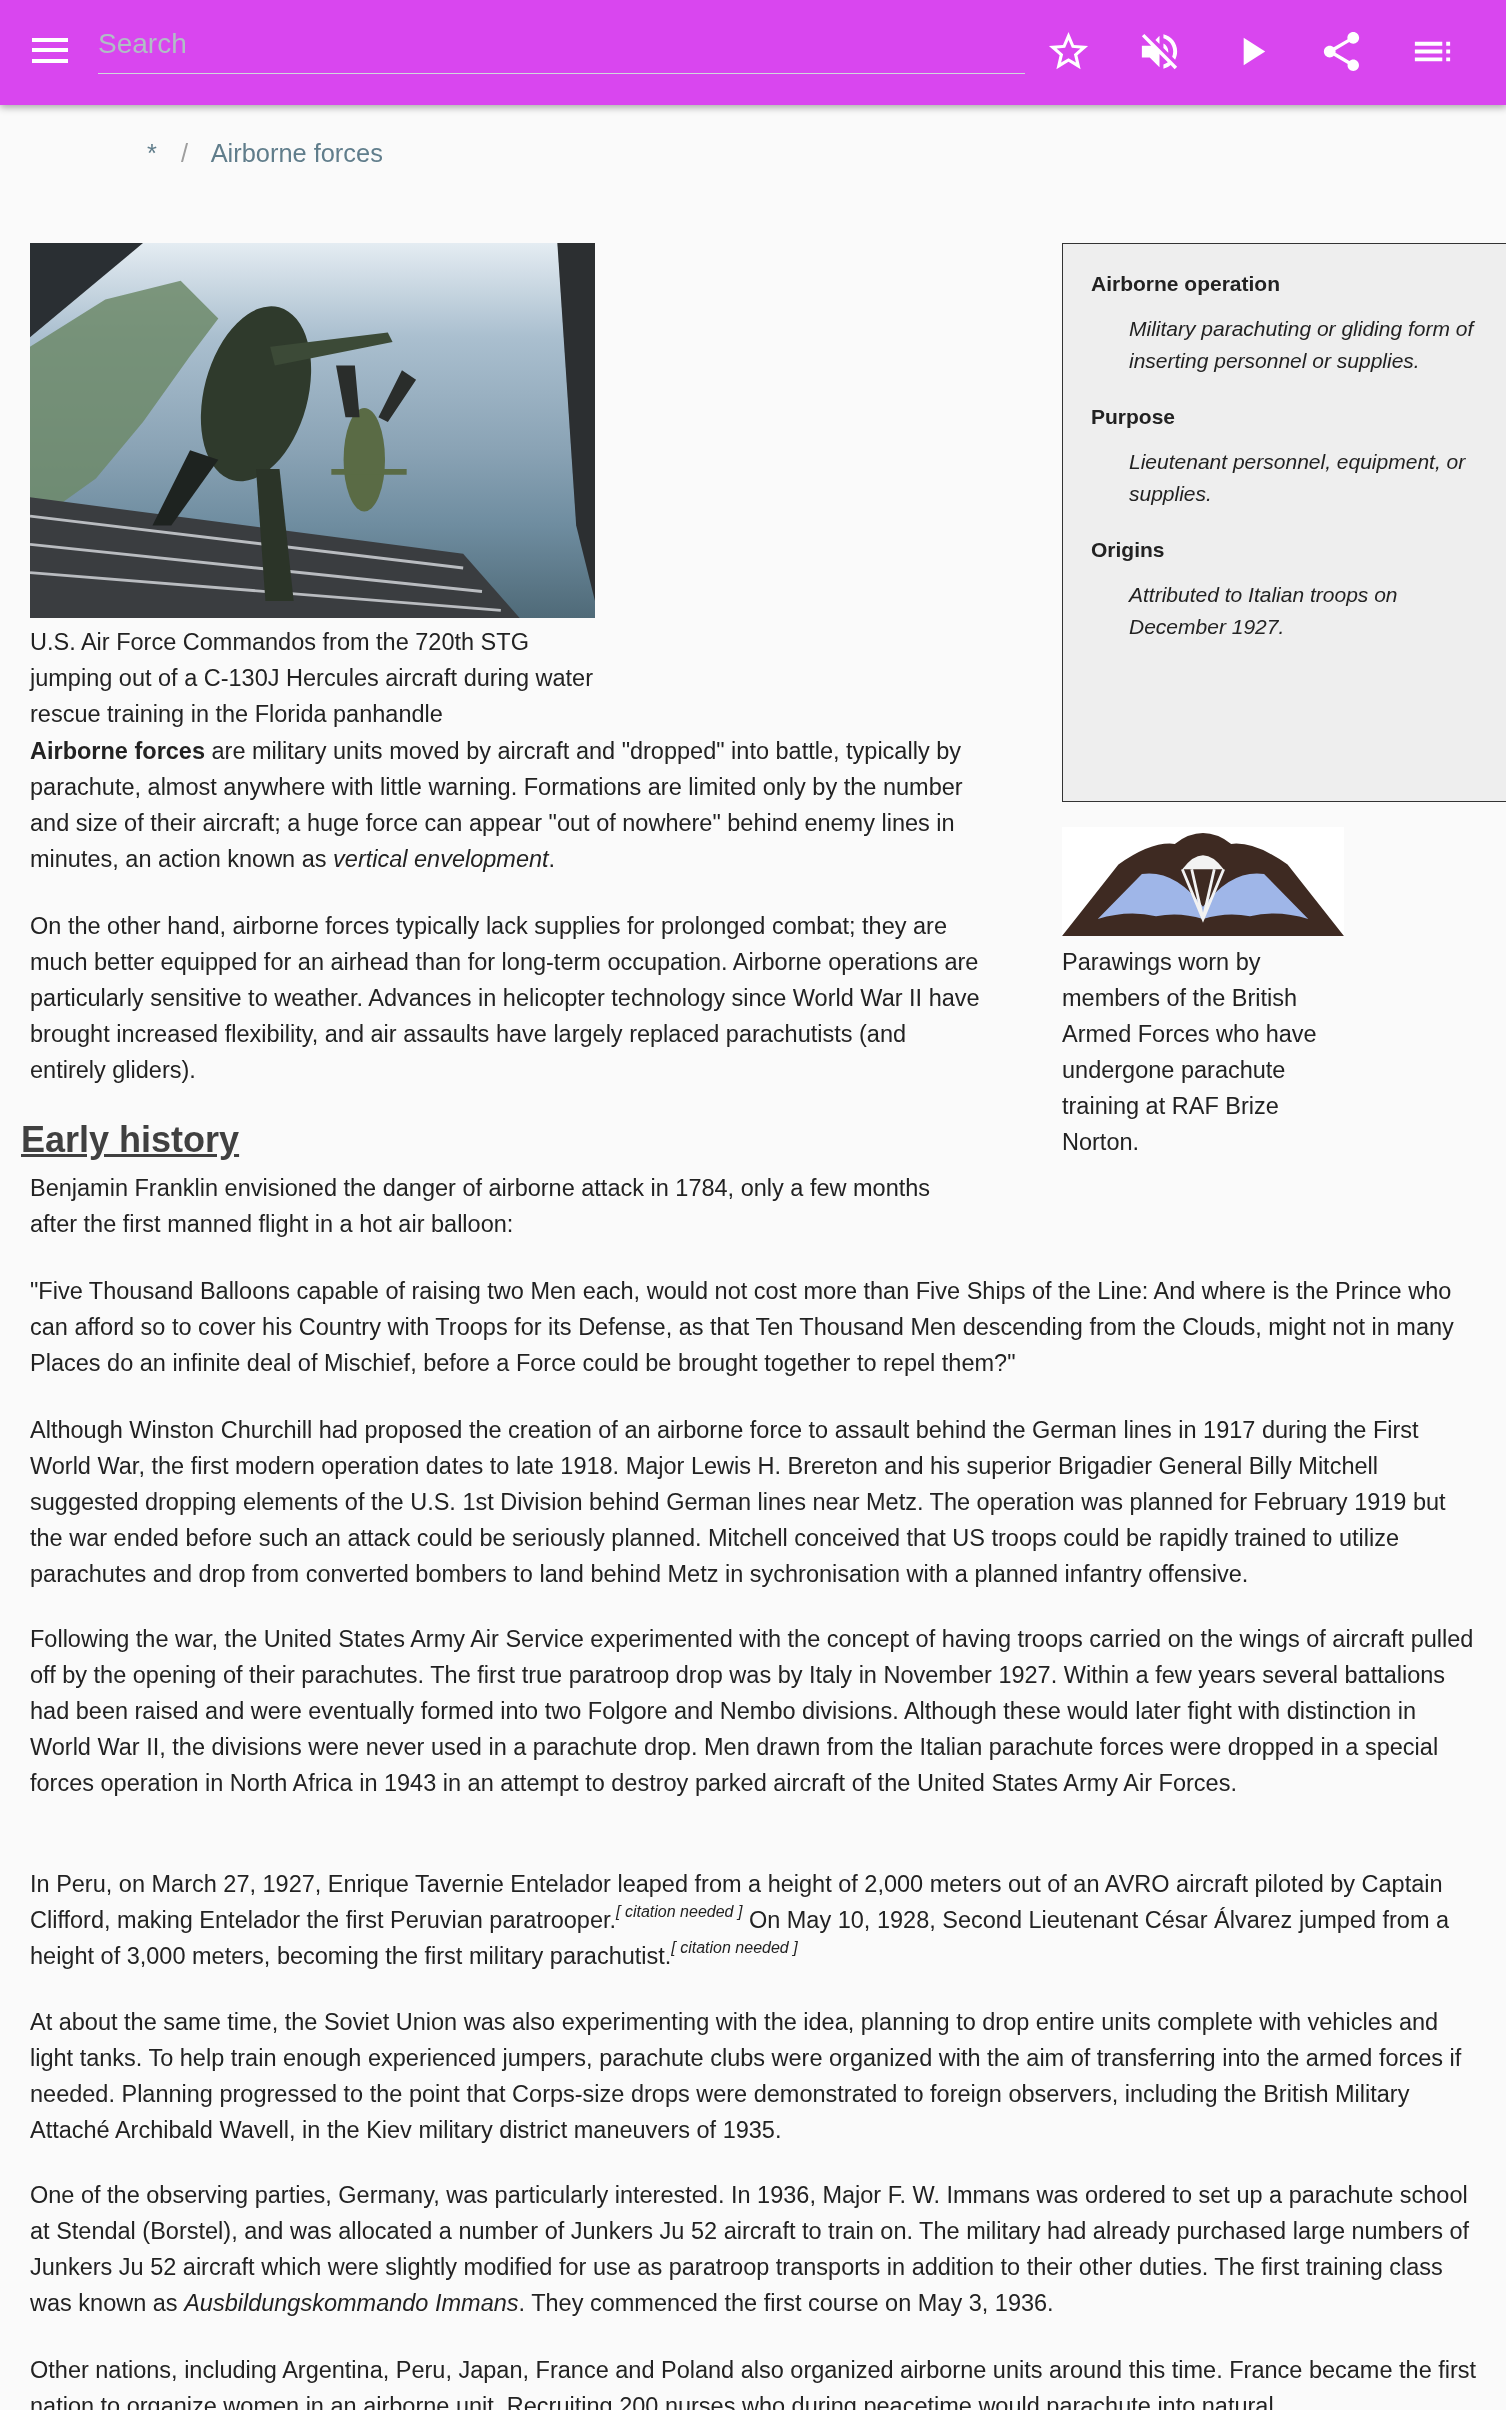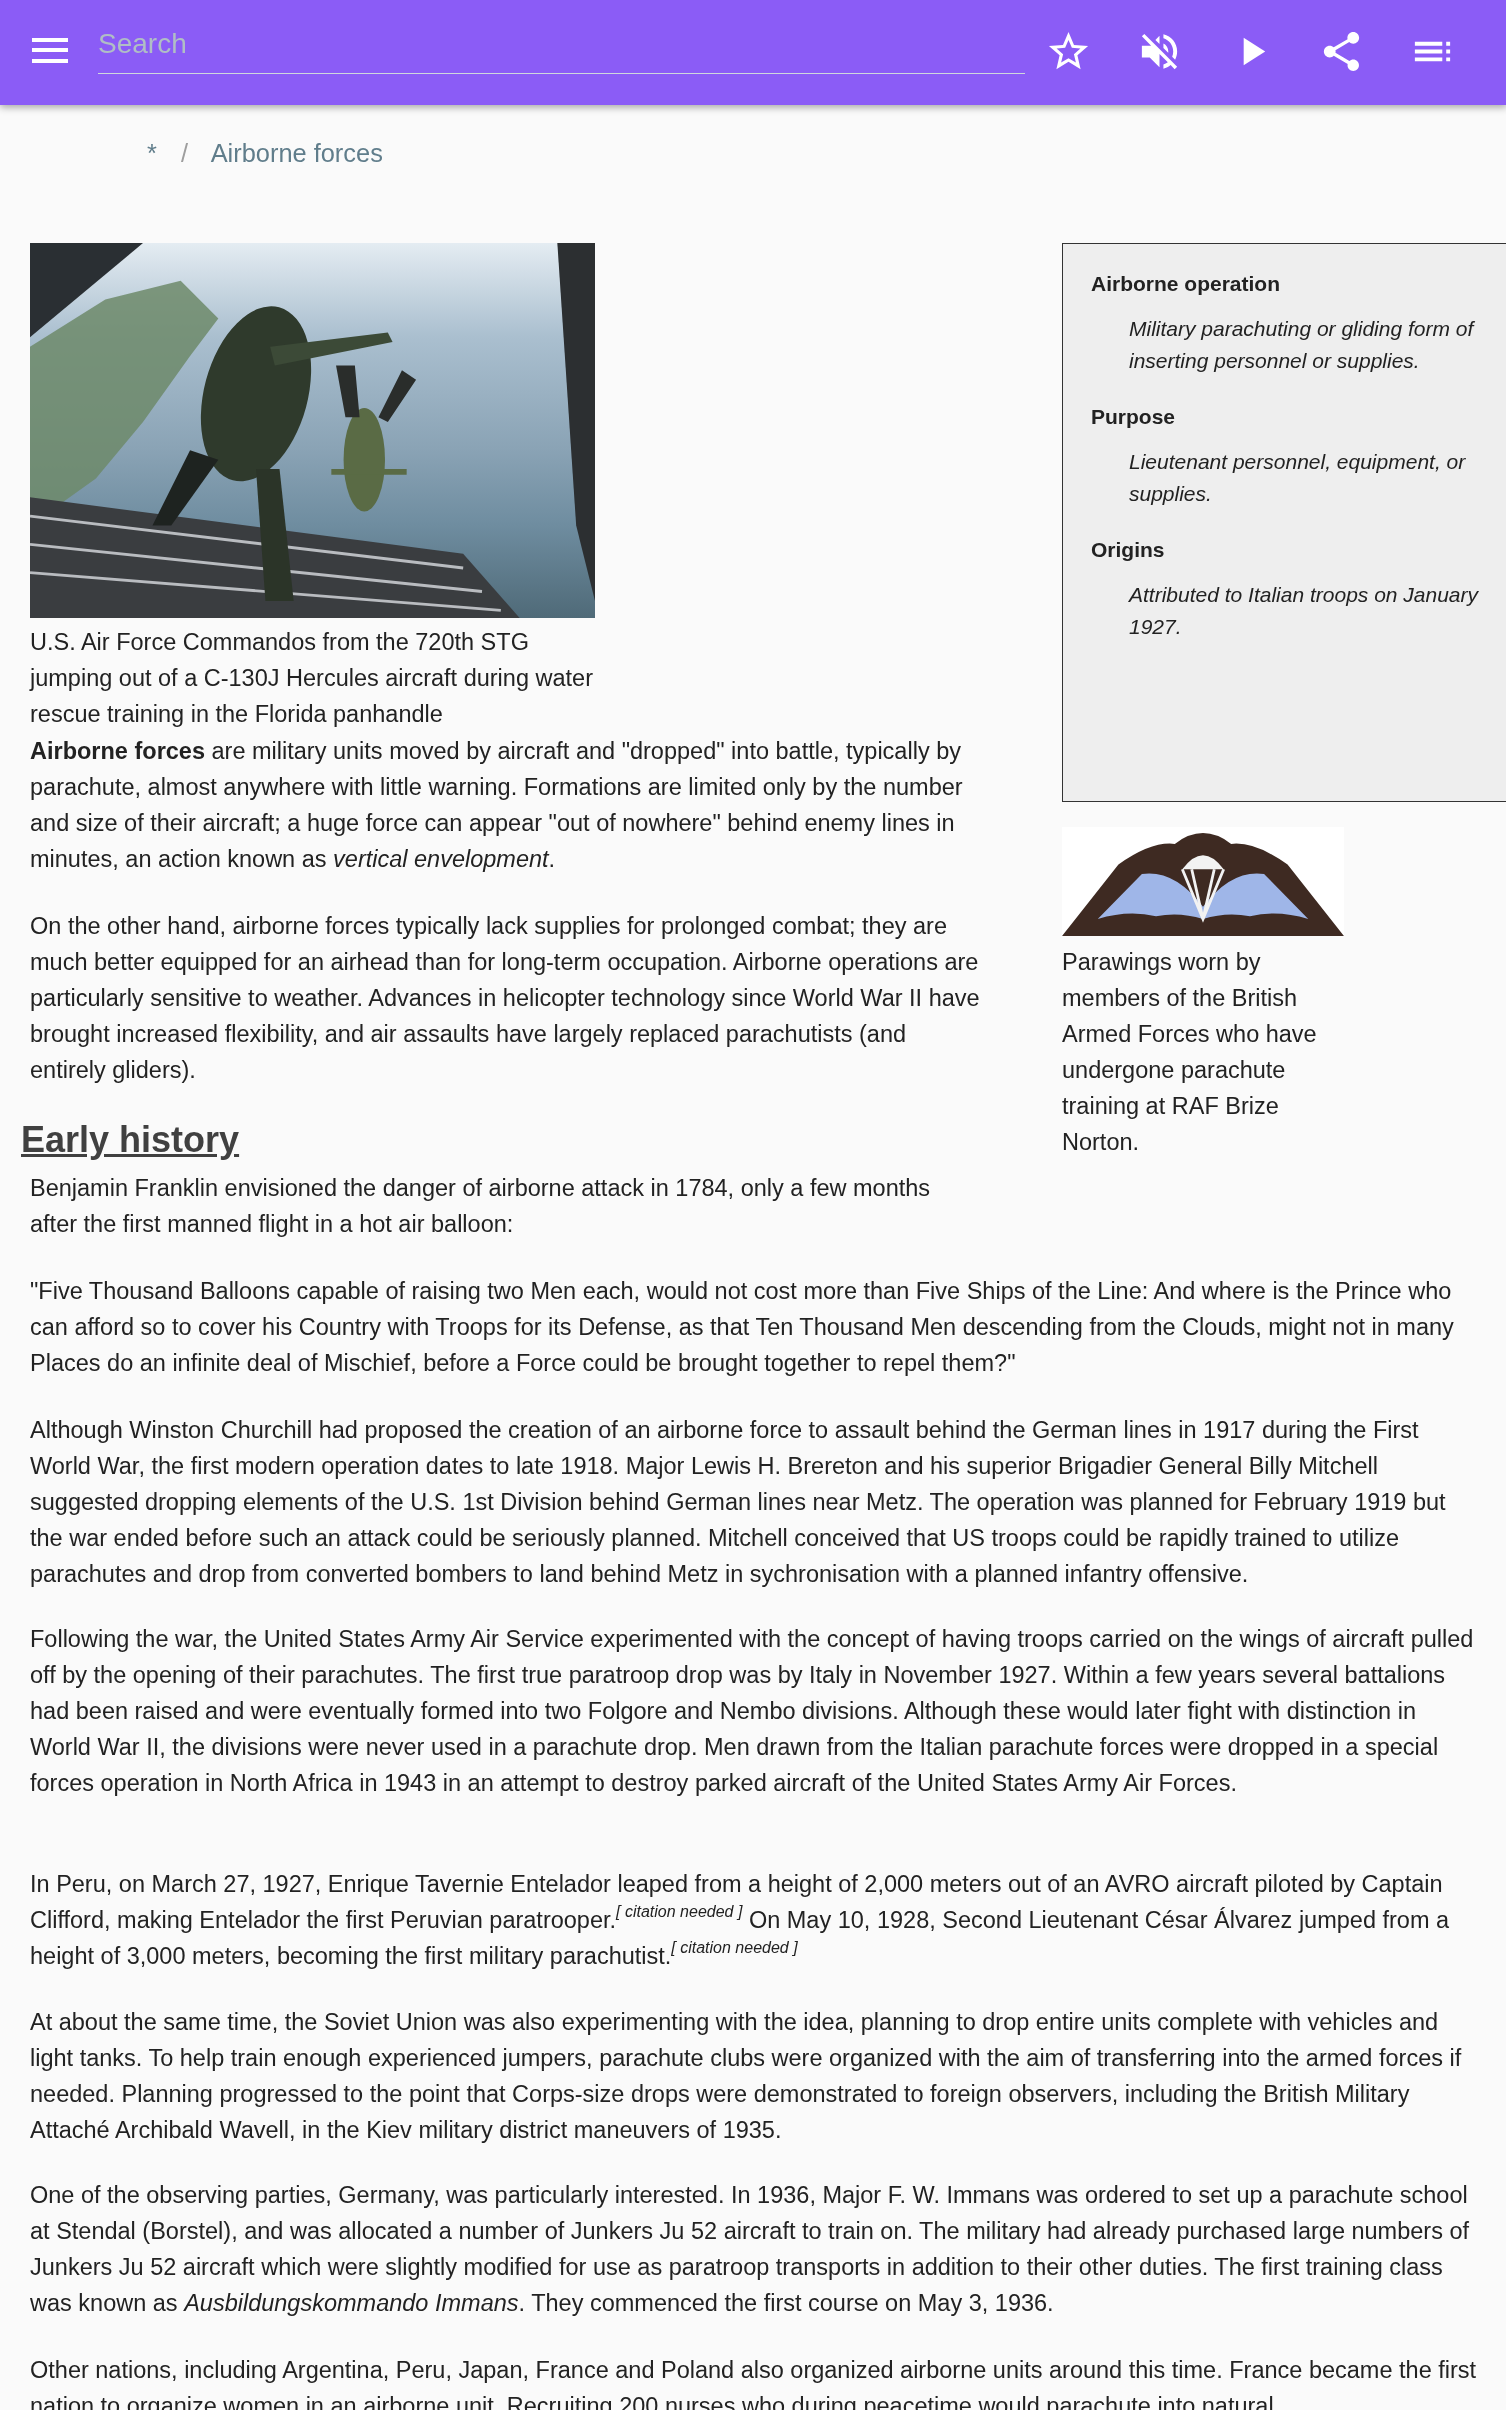--- a/index.html
+++ b/index.html
@@ -7,21 +7,21 @@
   body {
     width: 1507px;
     height: 2411px;
     overflow: hidden;
     background: #fafafa;
     font-family: "Liberation Sans", "DejaVu Sans", sans-serif;
     color: #222;
   }
   .appbar {
     position: absolute; top: 0; left: 0; width: 1507px; height: 105px;
-    background: #8b5cf6;
+    background: #d946ef;
     box-shadow: 0 2.8px 7.5px rgba(0,0,0,0.35);
     z-index: 5;
   }
   .menu-btn { position: absolute; left: 32px; top: 38px; width: 38px; height: 28px; cursor: pointer; }
   .menu-btn span { display: block; height: 3.8px; width: 36px; background: #fff; margin-bottom: 6.6px; }
   .search-wrap { position: absolute; left: 98px; top: 21px; width: 927px; height: 56px; }
   .search-input {
     width: 100%; height: 53px; background: transparent; border: none;
     border-bottom: 1.9px solid #cfd8dc; color: #fff; font-size: 28px; padding: 0 0 5.6px 0;
     font-family: "Liberation Sans", sans-serif; outline: none;
@@ -166,21 +166,21 @@
 <div class="article full p-other">
   <p>Other nations, including Argentina, Peru, Japan, France and Poland also organized airborne units around this time. France became the first nation to organize women in an airborne unit. Recruiting 200 nurses who during peacetime would parachute into natural</p>
 </div>
 
 <div class="infobox">
   <div class="info-label">Airborne operation</div>
   <div class="info-value">Military parachuting or gliding form of inserting personnel or supplies.</div>
   <div class="info-label">Purpose</div>
   <div class="info-value">Lieutenant personnel, equipment, or supplies.</div>
   <div class="info-label">Origins</div>
-  <div class="info-value">Attributed to Italian troops on January 1927.</div>
+  <div class="info-value">Attributed to Italian troops on December 1927.</div>
 </div>
 
 <div class="side-figure">
   <div class="badge" title="Parachute wings badge">
     <svg width="282" height="109" viewBox="0 0 300 116">
       <path d="M0 116 L60 40 Q95 15 120 18 Q150 -5 180 18 Q205 15 240 40 L300 116 Z" fill="#3e2a22"></path>
       <path d="M38 98 L85 50 Q120 45 150 85 Q180 45 215 50 L262 98 Q230 88 200 95 Q175 90 150 98 Q125 90 100 95 Q70 88 38 98 Z" fill="#9fb6e8"></path>
       <path d="M128 45 Q150 15 172 45 Z" fill="#f2f2f2"></path>
       <path d="M128 45 L150 98 L172 45 M138 45 L150 98 M162 45 L150 98" stroke="#f2f2f2" stroke-width="3" fill="none"></path>
     </svg>

